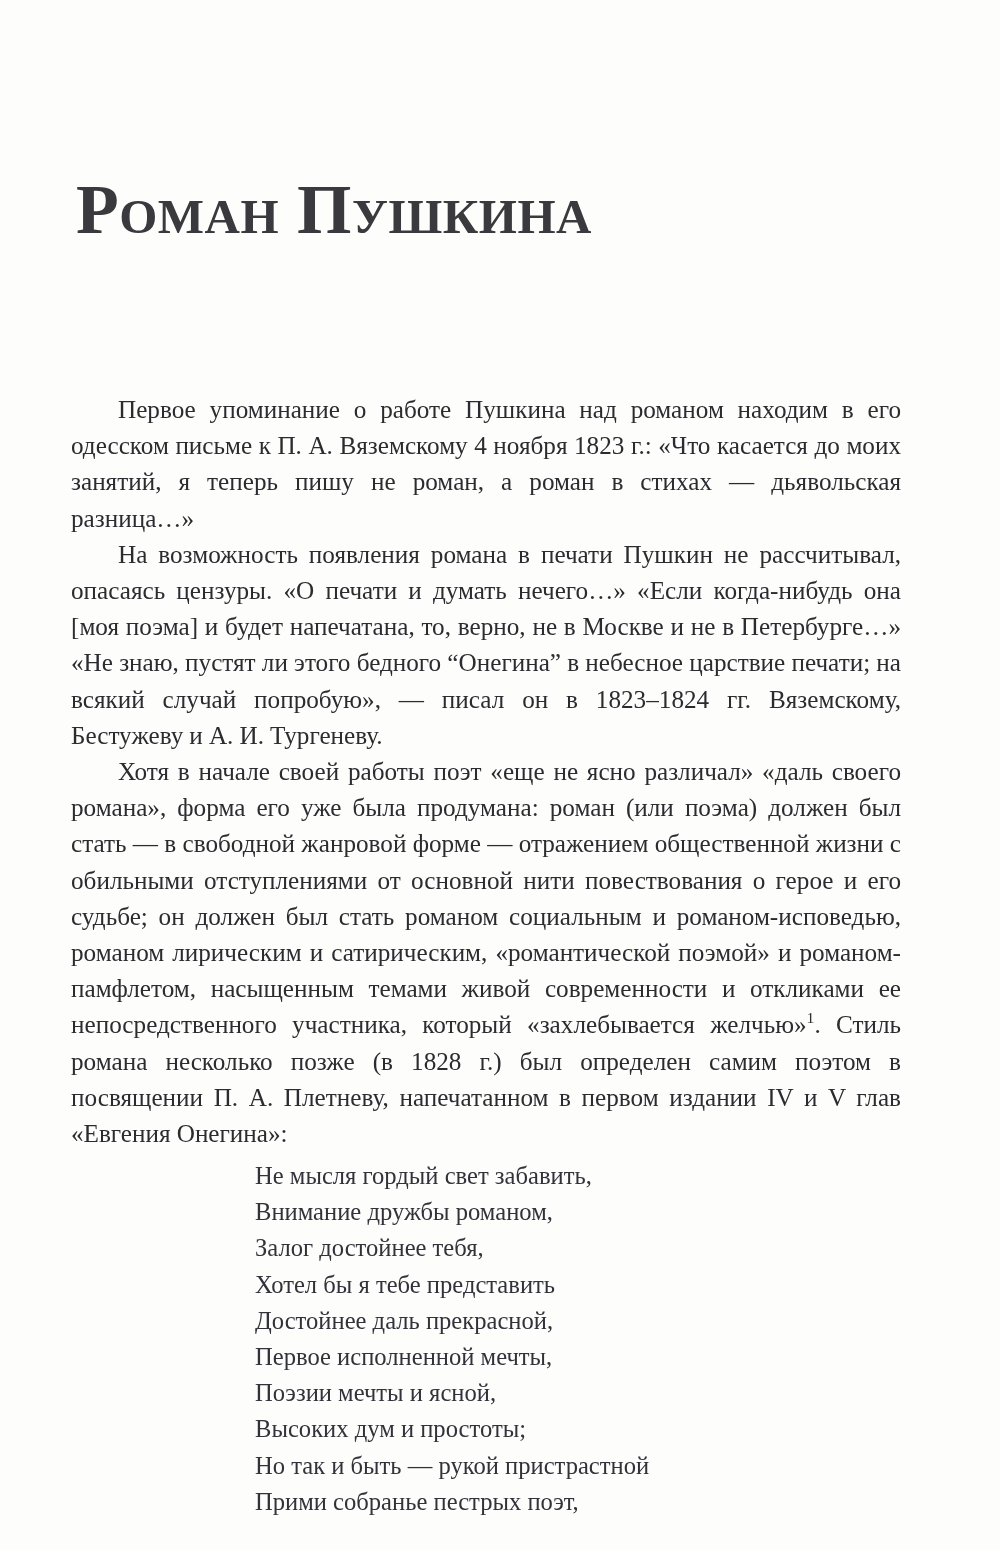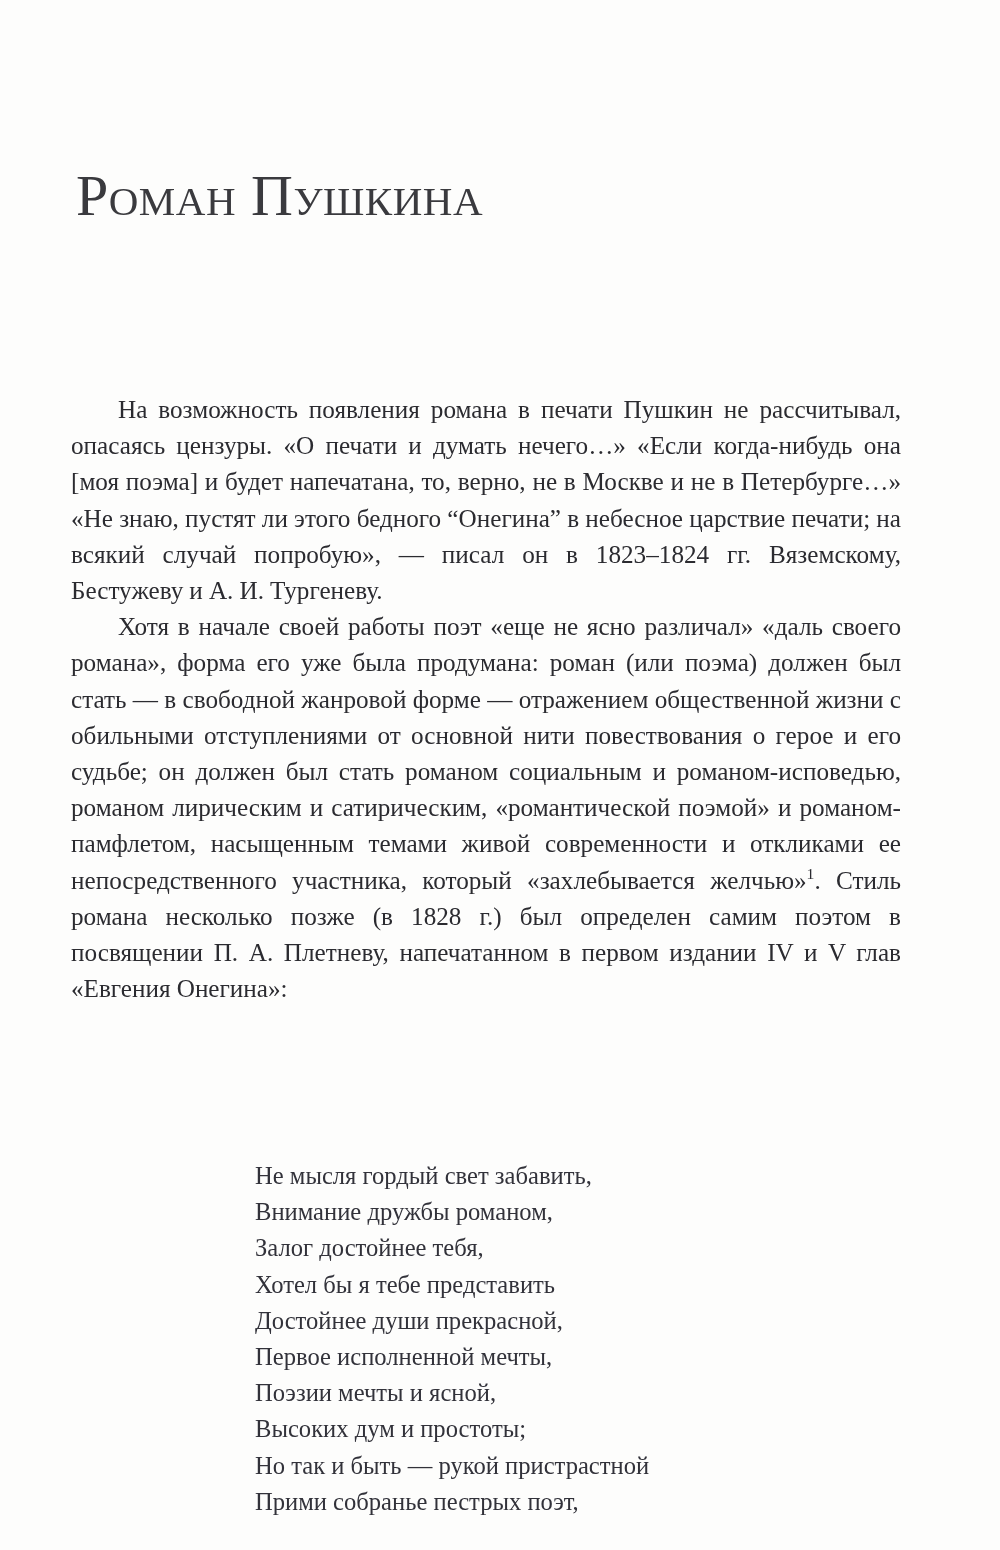--- a/index.html
+++ b/index.html
@@ -18,25 +18,25 @@
     overflow: hidden;
     box-sizing: border-box;
   }
 
   
   .chapter-title {
     position: absolute;
     left: 76px;
     top: 128px;
     width: 860px;
-    font-size: 58px;
+    font-size: 70px;
     line-height: 1.0;
     color: #3a3a3e;
     font-variant: small-caps;
-    font-weight: 400;
+    font-weight: 700;
     letter-spacing: 0.5px;
     white-space: nowrap;
   }
 
   
   .body-block {
     position: absolute;
     left: 71px;
     top: 392px;
     width: 830px;
@@ -76,33 +76,34 @@
 </style>
 </head>
 <body>
 
 <div class="page">
 
   <h1 class="chapter-title">Роман Пушкина</h1>
 
   <div class="body-block">
 
+    <p class="para">Первое упоминание о работе Пушкина над романом находим в его одесском письме к П. А. Вяземскому 4 ноября 1823 г.: «Что касается до моих занятий, я теперь пишу не роман, а роман в стихах — дьявольская разница…»</p>
 
     <p class="para">На возможность появления романа в печати Пушкин не рассчитывал, опасаясь цензуры. «О печати и думать нечего…» «Если когда-нибудь она [моя поэма] и будет напечатана, то, верно, не в Москве и не в Петербурге…» «Не знаю, пустят ли этого бедного “Онегина” в небесное царствие печати; на всякий случай попробую», — писал он в 1823–1824 гг. Вяземскому, Бестужеву и А. И. Тургеневу.</p>
 
     <p class="para"><span>Хотя в начале своей работы поэт «еще не ясно различал» «даль своего романа», форма его уже была продумана: роман (или поэма) должен был стать — в свободной жанровой форме — отражением общественной жизни с обильными отступлениями от основной нити повествования о герое и его судьбе; он должен был стать романом социальным и романом-исповедью, романом лирическим и сатирическим, «романтической поэмой» и романом-памфлетом, насыщенным темами живой современности и откликами ее непосредственного участника, который «захлебывается желчью»</span><sup>1</sup><span>. Стиль романа несколько позже (в 1828 г.) был определен самим поэтом в посвящении П. А. Плетневу, напечатанном в первом издании IV и V глав «Евгения Онегина»:</span></p>
 
   </div>
 
   <div class="verse-block">
     <p class="verse-line">Не мысля гордый свет забавить,</p>
     <p class="verse-line">Внимание дружбы романом,</p>
     <p class="verse-line">Залог достойнее тебя,</p>
     <p class="verse-line">Хотел бы я тебе представить</p>
-    <p class="verse-line">Достойнее души прекрасной,</p>
+    <p class="verse-line">Достойнее даль прекрасной,</p>
     <p class="verse-line">Первое исполненной мечты,</p>
     <p class="verse-line">Поэзии мечты и ясной,</p>
     <p class="verse-line">Высоких дум и простоты;</p>
     <p class="verse-line">Но так и быть — рукой пристрастной</p>
     <p class="verse-line">Прими собранье пестрых поэт,</p>
   </div>
 
 </div>
 
 </body></html>

